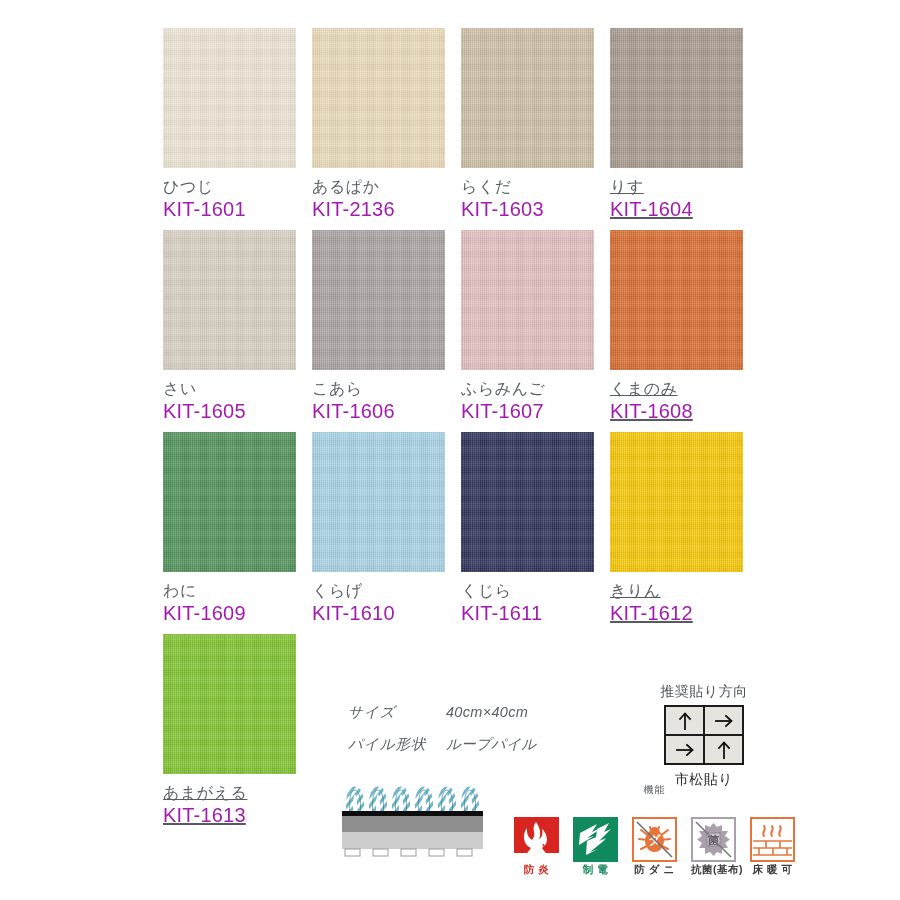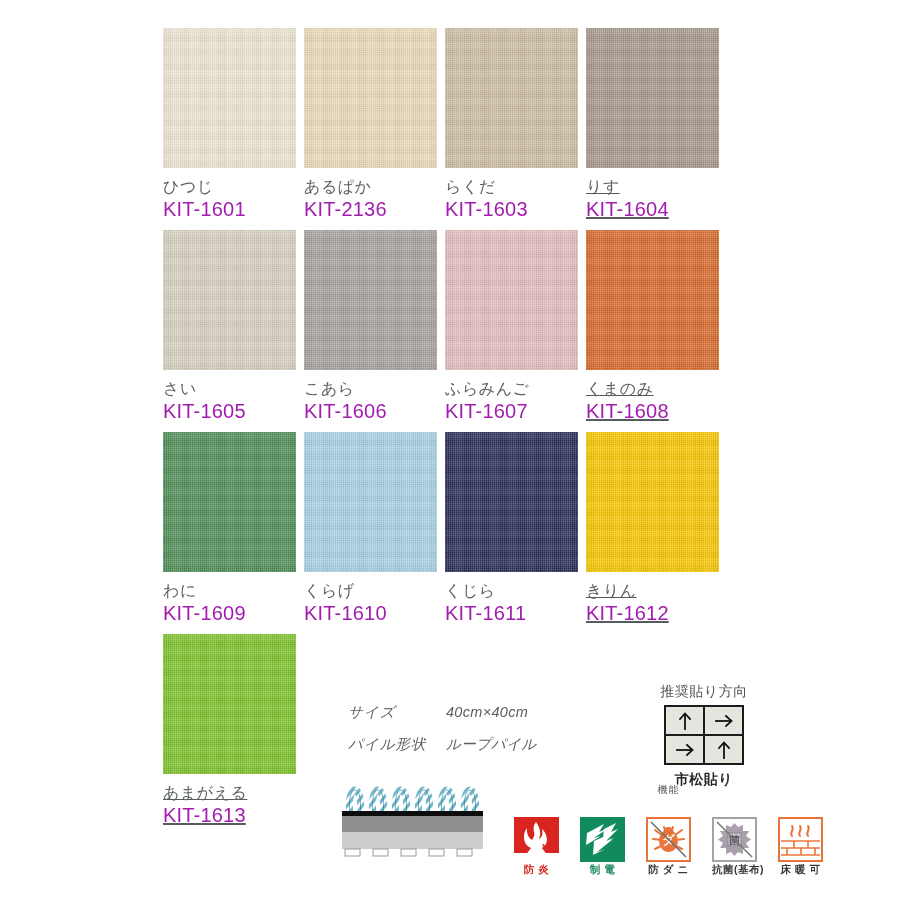--- a/index.html
+++ b/index.html
@@ -8,21 +8,21 @@
     background:#ffffff;
     font-family:"Liberation Sans","DejaVu Sans",sans-serif;
     color:#555b5e;
     position:relative;
     overflow:hidden;
   }
   #page{position:absolute;left:0;top:0;width:900px;height:900px;}
 
   
   .grid{position:absolute;left:163px;top:28px;width:566px;}
-  .row{display:flex;gap:0;margin-bottom:9px;}
+  .row{display:flex;gap:8px;margin-bottom:9px;}
   .cell{width:133px;margin-right:8px;}
   .cell:last-child{margin-right:0;text-decoration:underline;}
   .swatch{
     width:133px;height:140px;
     position:relative;
     overflow:hidden;
   }
   .swatch .tex{
     position:absolute;inset:0;
     background-image:
@@ -55,26 +55,26 @@
   
   .dir{position:absolute;left:652px;top:681px;width:104px;text-align:center;}
   .dir .ttl{font-size:14px;line-height:20px;color:#4e5457;letter-spacing:.5px;white-space:nowrap;}
   .dir .grid4{
     width:76px;height:56px;margin:4px auto 0;
     display:grid;grid-template-columns:1fr 1fr;grid-template-rows:1fr 1fr;
     background:#1c1c1c;gap:2px;border:2px solid #1c1c1c;
   }
   .dir .gc{background:#e6e4de;display:flex;align-items:center;justify-content:center;}
   .dir .gc svg{display:block;}
-  .dir .sub{font-size:14px;line-height:20px;color:#2a2a2a;font-weight:bold;margin-top:4px;letter-spacing:.5px;white-space:nowrap;}
+  .dir .sub{font-size:14px;line-height:20px;color:#2a2a2a;font-weight:normal;margin-top:4px;letter-spacing:.5px;white-space:nowrap;}
 
   
   .fn{position:absolute;left:514px;top:783px;}
   .fn .ttl{font-size:10px;color:#5a6063;letter-spacing:1px;margin-bottom:20px;text-align:center;}
-  .fn .icons{display:flex;align-items:flex-end;gap:21px;}
+  .fn .icons{display:flex;align-items:flex-end;gap:14px;}
   .fnitem{width:45px;text-align:center;}
   .fnbox{width:45px;height:45px;position:relative;overflow:hidden;}
   .fnlab{font-size:10.5px;line-height:13px;margin-top:1px;font-weight:bold;letter-spacing:.5px;white-space:nowrap;}
   .fnlab.red{color:#d32b22;}
   .fnlab.green{color:#1a8a5e;}
   .fnlab.dark{color:#3a3a3a;}
   svg{overflow:visible;}
 </style>
 </head>
 <body>

